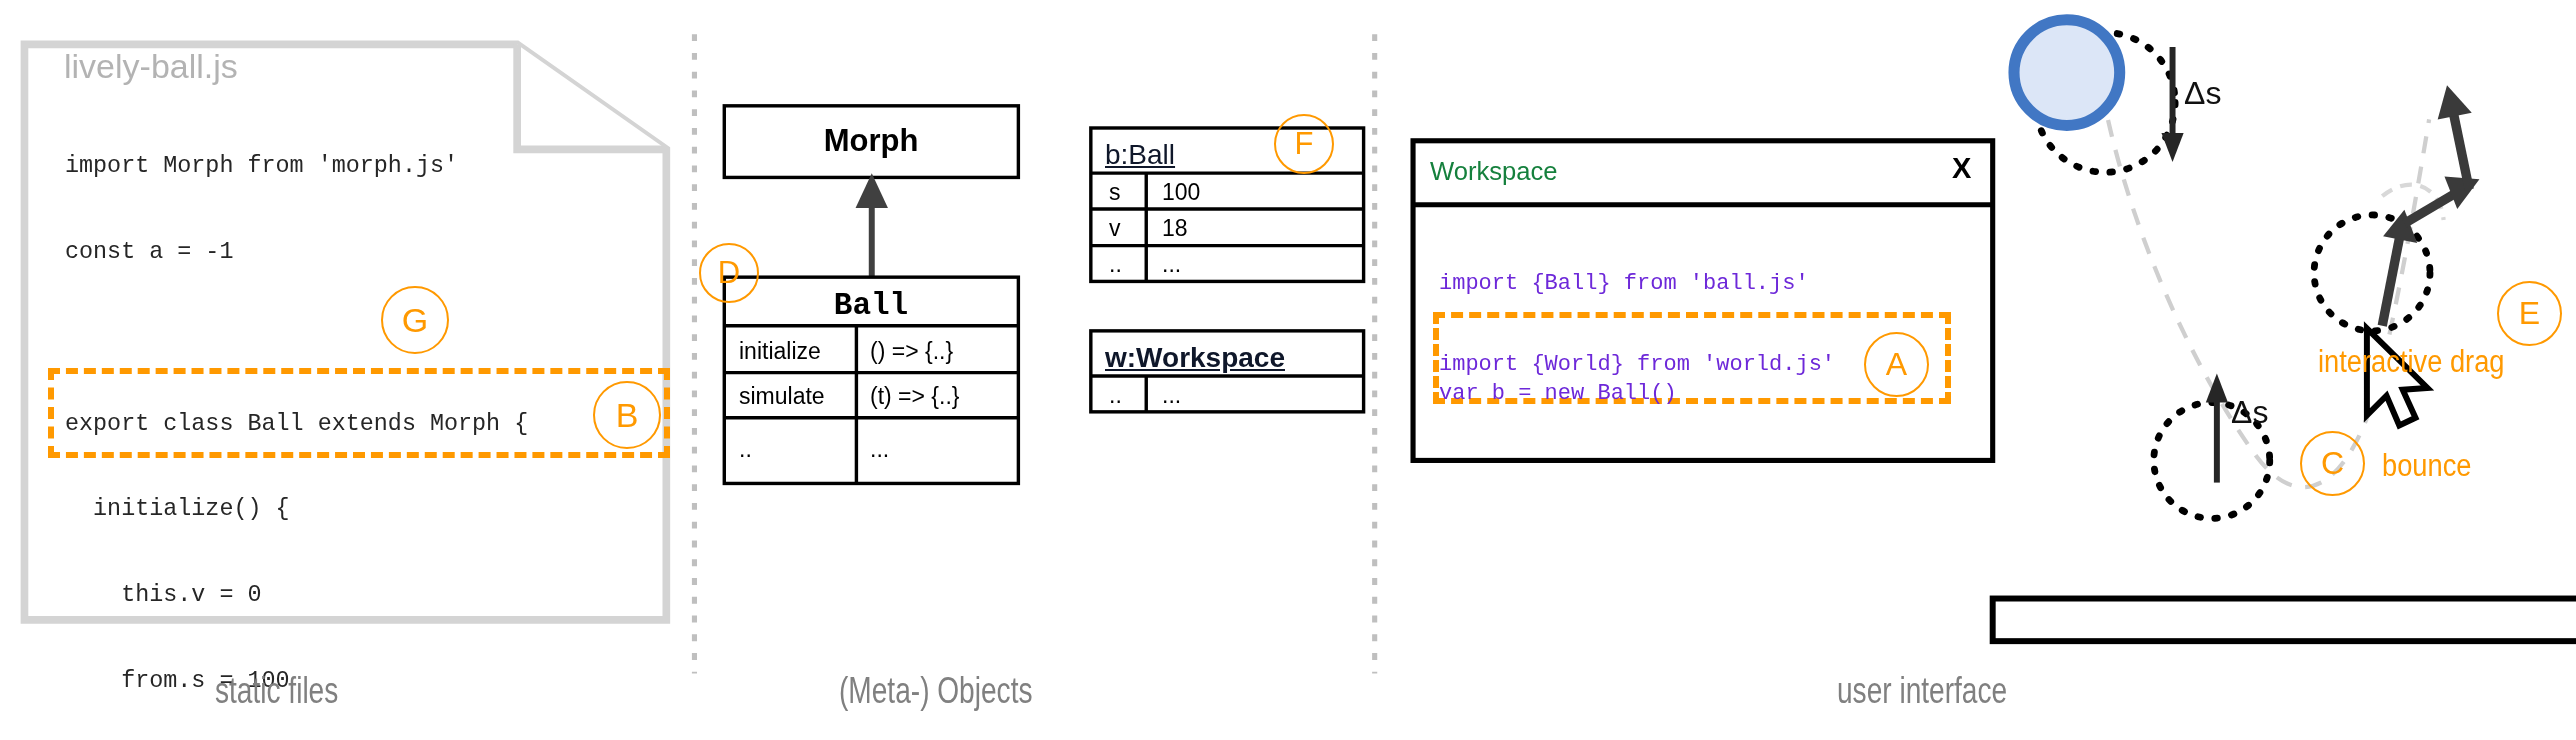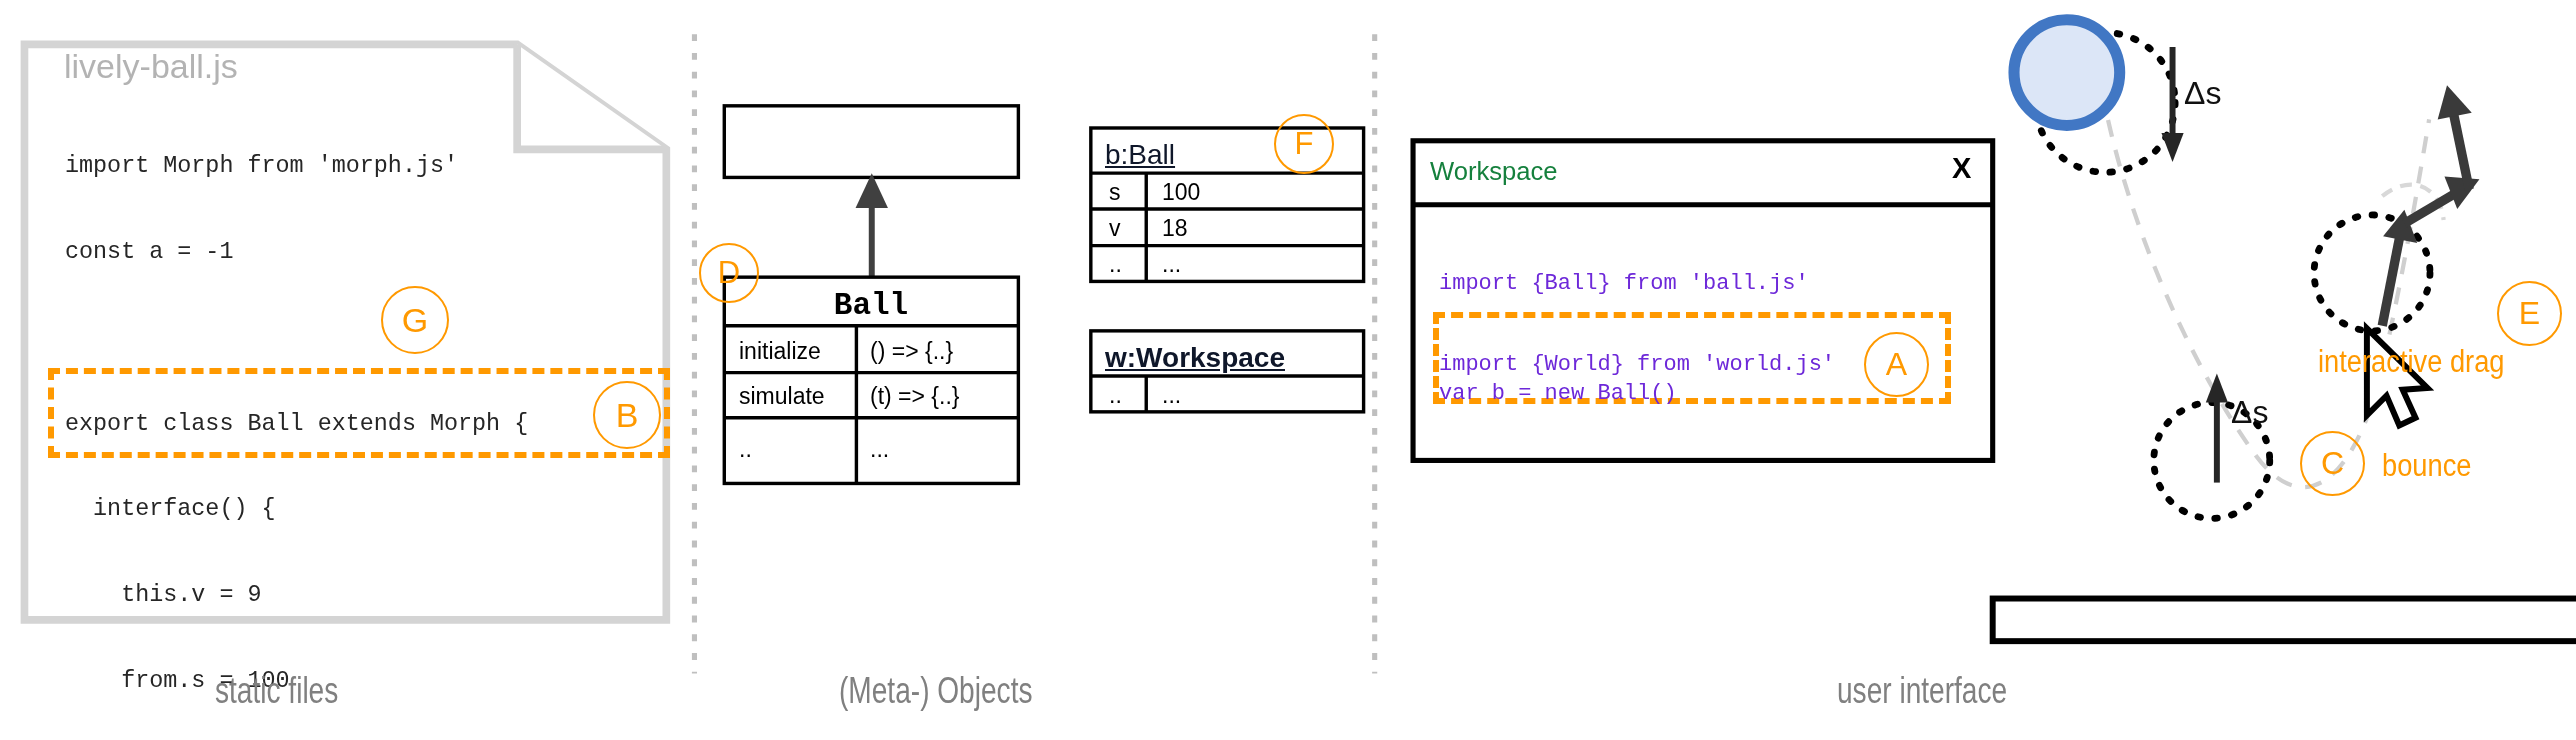--- a/index.html
+++ b/index.html
@@ -149,37 +149,38 @@
     <polygon points="2772,385 2772,487 2795,464 2810,499 2829,490 2814,457 2843,455" fill="#ffffff" stroke="#000000" stroke-width="7" stroke-linejoin="miter"></polygon>
   </svg>
 
   <div class="abs file-title" style="left:60px;top:47px;">lively-ball.js</div>
 
   <div class="abs code" style="left:61px;top:95px;">
     <div>import Morph from 'morph.js'</div>
     <div>const a = -1</div>
     <div>&nbsp;</div>
     <div>export class Ball extends Morph {</div>
-    <div>  interface() {</div>
-    <div>    this.v = 9</div>
+    <div>  initialize() {</div>
+    <div>    this.v = 0</div>
     <div>    from.s = 100</div>
     
     
     
     
     
     
     
   </div>
 
   <div class="dash-box" style="left:44px;top:368px;width:622px;height:90px;"></div>
 
   <div class="marker" style="left:377px;top:286px;width:68px;height:68px;">G</div>
   <div class="marker" style="left:589px;top:381px;width:68px;height:68px;">B</div>
 
+  <div class="abs uml-title" style="left:720px;top:123px;width:294px;">Morph</div>
 
   <div class="abs uml-title" style="left:720px;top:288px;width:294px;font-family:Liberation Mono, monospace;">Ball</div>
 
   <div class="abs uml-cell" style="left:735px;top:338px;">initialize</div>
   <div class="abs uml-cell" style="left:866px;top:338px;">() =&gt; {..}</div>
 
   <div class="abs uml-cell" style="left:735px;top:383px;">simulate</div>
   <div class="abs uml-cell" style="left:866px;top:383px;">(t) =&gt; {..}</div>
 
   <div class="abs uml-cell" style="left:735px;top:436px;">..</div>

